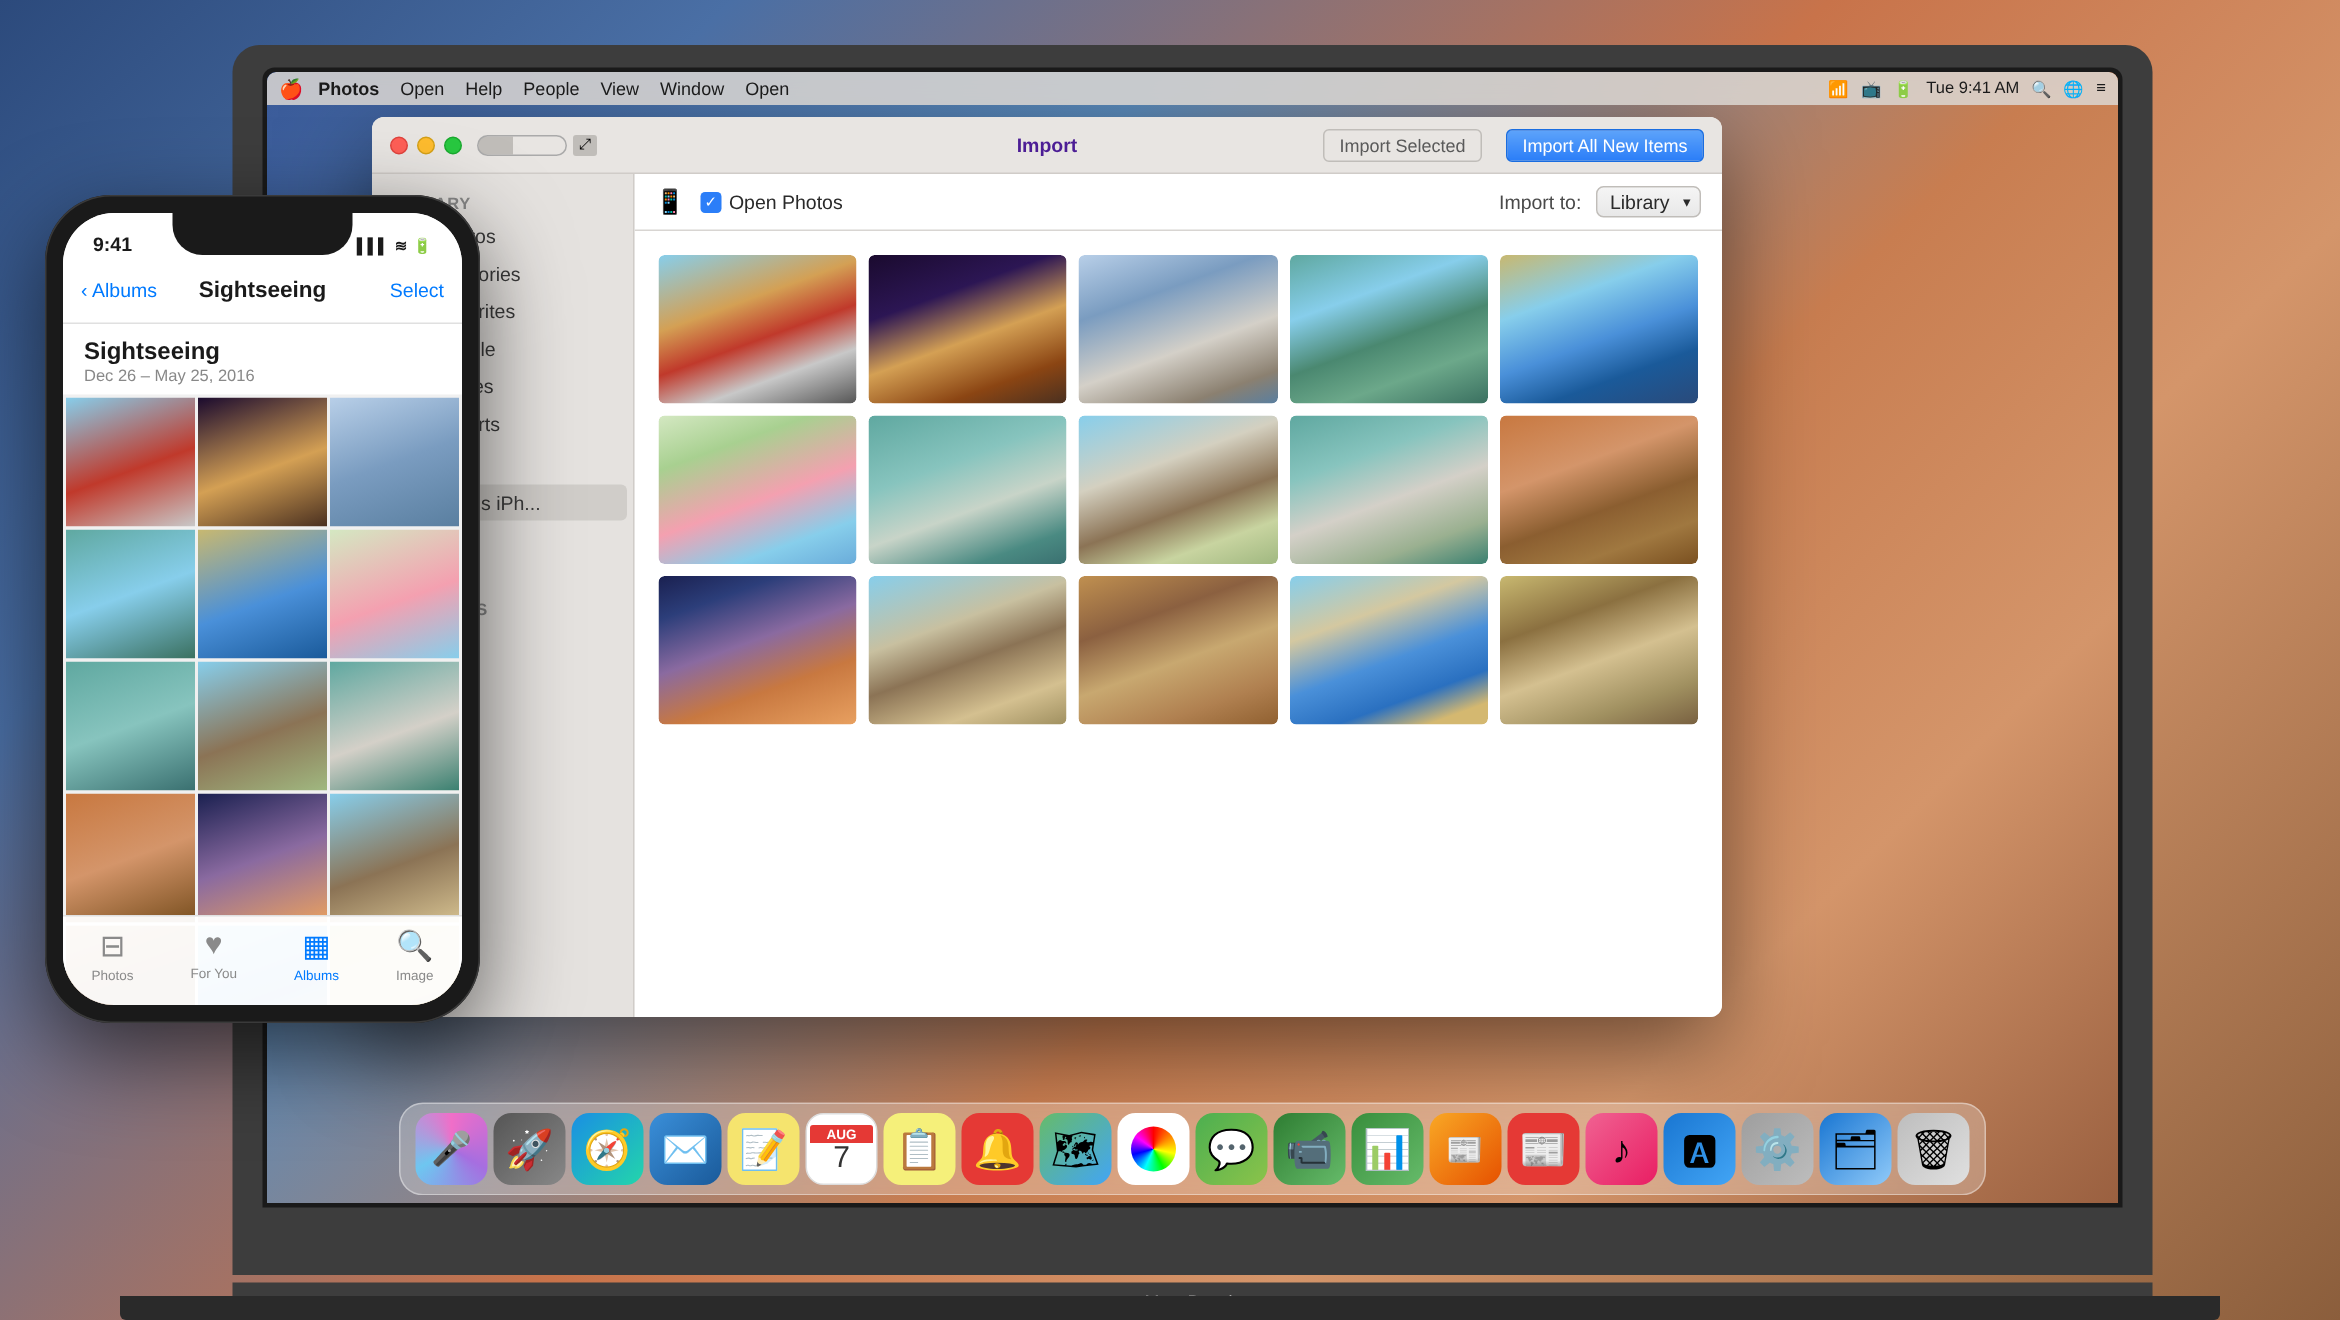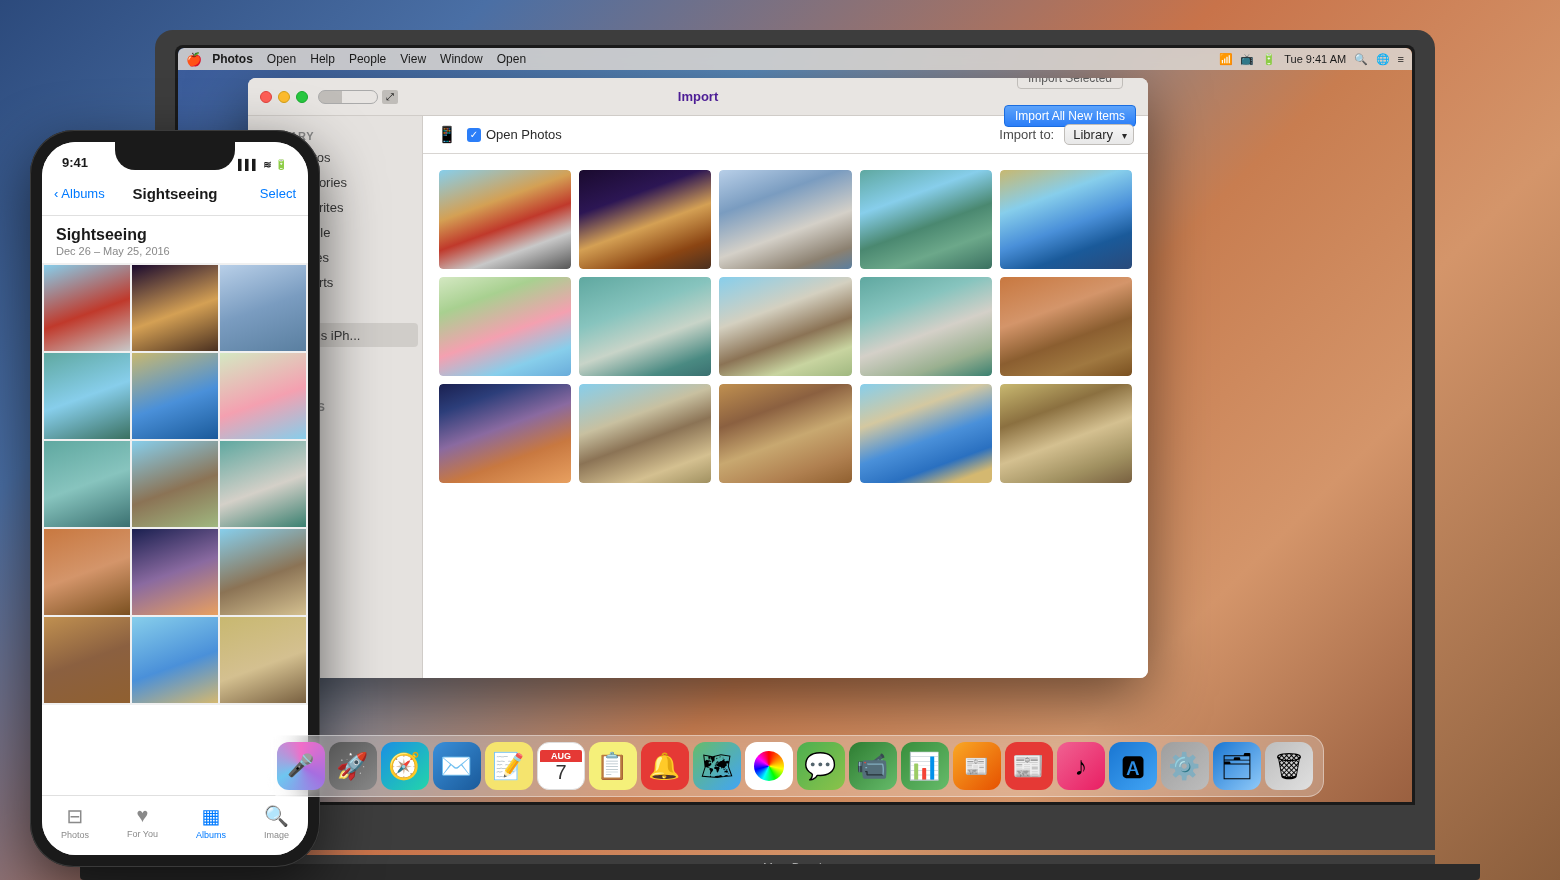--- a/index.html
+++ b/index.html
@@ -174,21 +174,20 @@
       transform: translateX(-50%);
       font-size: 13px;
       color: #4c1d95;
       font-weight: 700;
     }
     .window-controls-right {
       margin-left: auto;
       display: flex;
       gap: 16px;
       align-items: center;
-      flex-direction: column;
     }
     .import-selected-btn {
       background: #e8e5e2;
       border: 1px solid #c0bdb9;
       border-radius: 4px;
       padding: 3px 10px;
       font-size: 12px;
       color: #5a5a5a;
       cursor: pointer;
     }
@@ -327,21 +326,21 @@
 
     
     .photo-cuba-car-red { background: linear-gradient(135deg, #87CEEB 0%, #d4a054 40%, #c0392b 60%, #2c3e50 100%); }
 
     
     .iphone-shell {
       position: absolute;
       left: 30px;
       top: 130px;
       width: 290px;
-      height: 737px;
+      height: 552px;
       background: #1a1a1a;
       border-radius: 44px;
       padding: 12px;
       box-shadow: 0 20px 60px rgba(0,0,0,0.6), inset 0 0 0 1px #3a3a3a;
       z-index: 60;
     }
     .iphone-screen {
       width: 100%;
       height: 100%;
       background: white;

